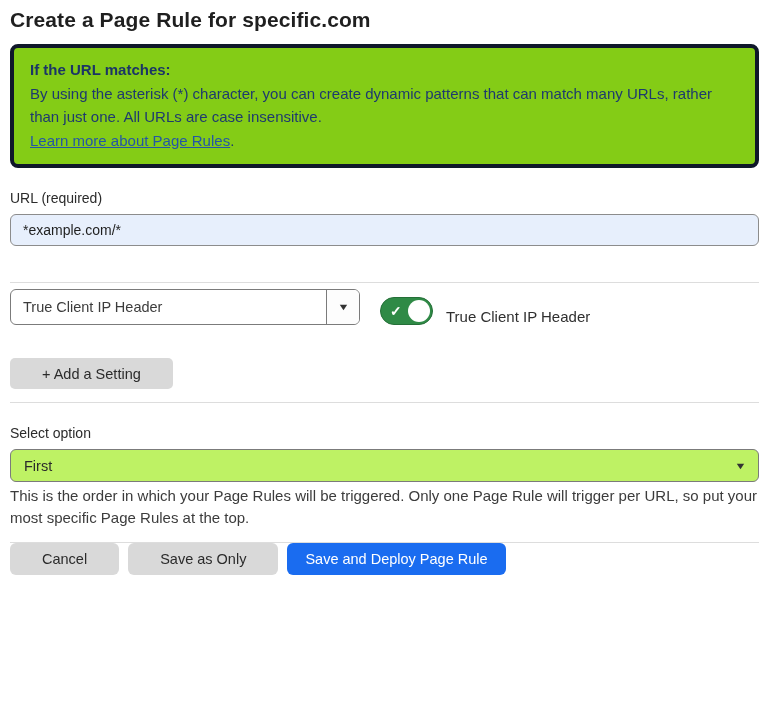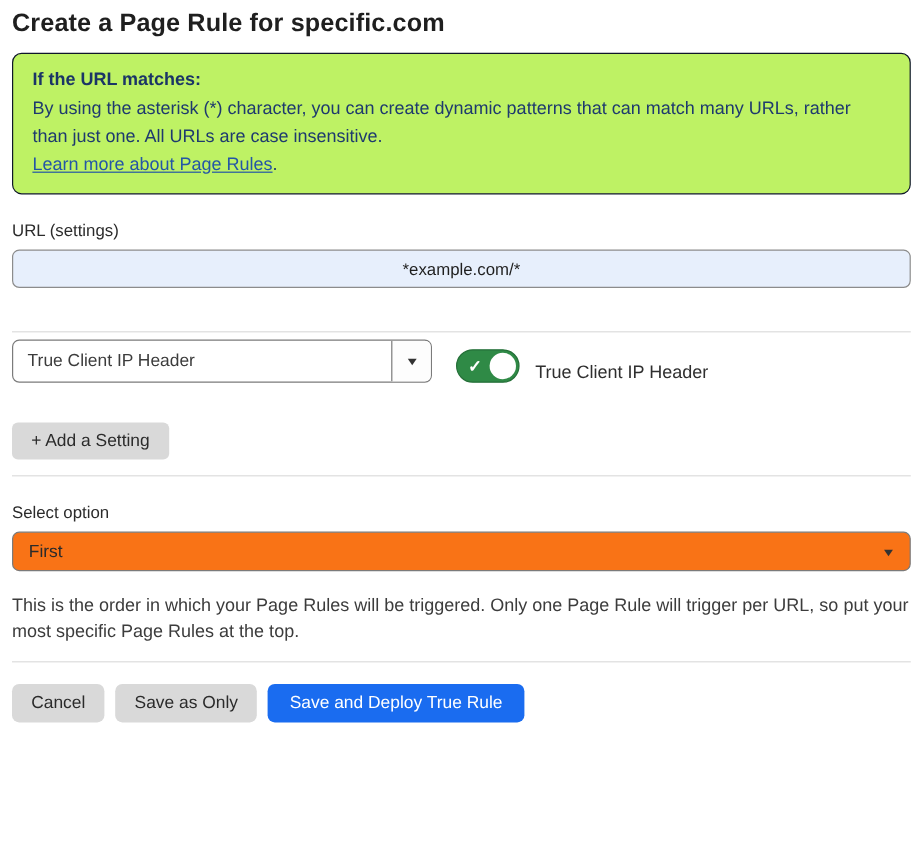--- a/index.html
+++ b/index.html
@@ -15,22 +15,22 @@
     font-size: 21px;
     line-height: 28px;
     font-weight: 700;
     color: #1f1f1f;
     letter-spacing: 0.1px;
   }
 
   
   .info-box {
     margin-top: 10px;
-    background: #bef264;
-    border: 1px solid #0f172a;
+    background: #84cc16;
+    border: 4px solid #0f172a;
     border-radius: 8px;
     padding: 10px 16px 12px 16px;
     color: #1e3a6e;
     font-size: 15px;
     line-height: 23.5px;
   }
   .info-box .info-heading {
     font-weight: 700;
     font-size: 15px;
     color: #1b3566;
@@ -54,21 +54,20 @@
     width: 100%;
     height: 32px;
     background: #e7effc;
     border: 1px solid #8c8c8c;
     border-radius: 6px;
     padding: 0 12px;
     font-size: 14px;
     font-family: "Liberation Sans", sans-serif;
     color: #1f1f1f;
     outline: none;
-    text-align: center;
   }
 
   .divider {
     border: none;
     border-top: 1px solid #dddddd;
     margin: 0;
   }
   .divider-1 { margin-top: 36px; }
   .divider-2 { margin-top: 13px; }
   .divider-3 { margin-top: 14px; }
@@ -162,21 +161,21 @@
   .btn {
     display: inline-flex;
     align-items: center;
     justify-content: center;
     border: none;
     border-radius: 6px;
     font-family: "Liberation Sans", sans-serif;
     font-size: 14.5px;
     cursor: pointer;
     height: 32px;
-    padding: 0 16px;
+    padding: 0 32px;
   }
   .btn-gray {
     background: #d9d9d9;
     color: #2b2b2b;
   }
   .btn-primary {
     background: #1a6cf0;
     color: #ffffff;
     padding: 0 18px;
   }
@@ -184,61 +183,61 @@
     margin-top: 33px;
     height: 31px;
     border-radius: 5px;
   }
 
   
   .order-select {
     display: flex;
     align-items: center;
     justify-content: space-between;
-    background: #f97316;
+    background: #bef264;
     border: 1px solid #7b7b7b;
     border-radius: 6px;
     height: 33px;
     width: 100%;
     padding: 0 13px;
     cursor: pointer;
   }
   .order-select .select-value {
     font-size: 14.5px;
     color: #2b2b2b;
   }
 
   .help-text {
-    margin-top: 18px;
+    margin-top: 3px;
     font-size: 15px;
     line-height: 21.5px;
     color: #3c3c3c;
   }
 
   .footer-actions {
     display: flex;
     align-items: flex-start;
     gap: 9px;
-    margin-top: 18px;
+    margin-top: 0;
   }
 </style>
 </head>
 <body>
 
 <div class="container">
 
   <h1 class="page-title">Create a Page Rule for specific.com</h1>
 
   <div class="info-box">
     <div class="info-heading">If the URL matches:</div>
     <div class="info-body"><span>By using the asterisk (*) character, you can create dynamic patterns that can match many URLs, rather than just one. All URLs are case insensitive.</span></div>
     <div><a>Learn more about Page Rules</a><span>.</span></div>
   </div>
 
-  <label class="field-label">URL (settings)</label>
+  <label class="field-label">URL (required)</label>
   <input class="url-input" type="text" value="*example.com/*" style="">
 
   <hr class="divider divider-1">
 
 
 
   <div class="setting-row">
     <div class="select-box" role="combobox">
       <div class="select-value">True Client IP Header</div>
       <div class="select-arrow-section">
@@ -265,16 +264,16 @@
     <span class="arrow-glyph">▼</span>
   </div>
 
   <p class="help-text">This is the order in which your Page Rules will be triggered. Only one Page Rule will trigger per URL, so put your most specific Page Rules at the top.</p>
 
   <hr class="divider divider-3">
 
   <div class="footer-actions">
     <button class="btn btn-gray">Cancel</button>
     <button class="btn btn-gray">Save as Only</button>
-    <button class="btn btn-primary">Save and Deploy True Rule</button>
+    <button class="btn btn-primary">Save and Deploy Page Rule</button>
   </div>
 
 </div>
 
 </body></html>

